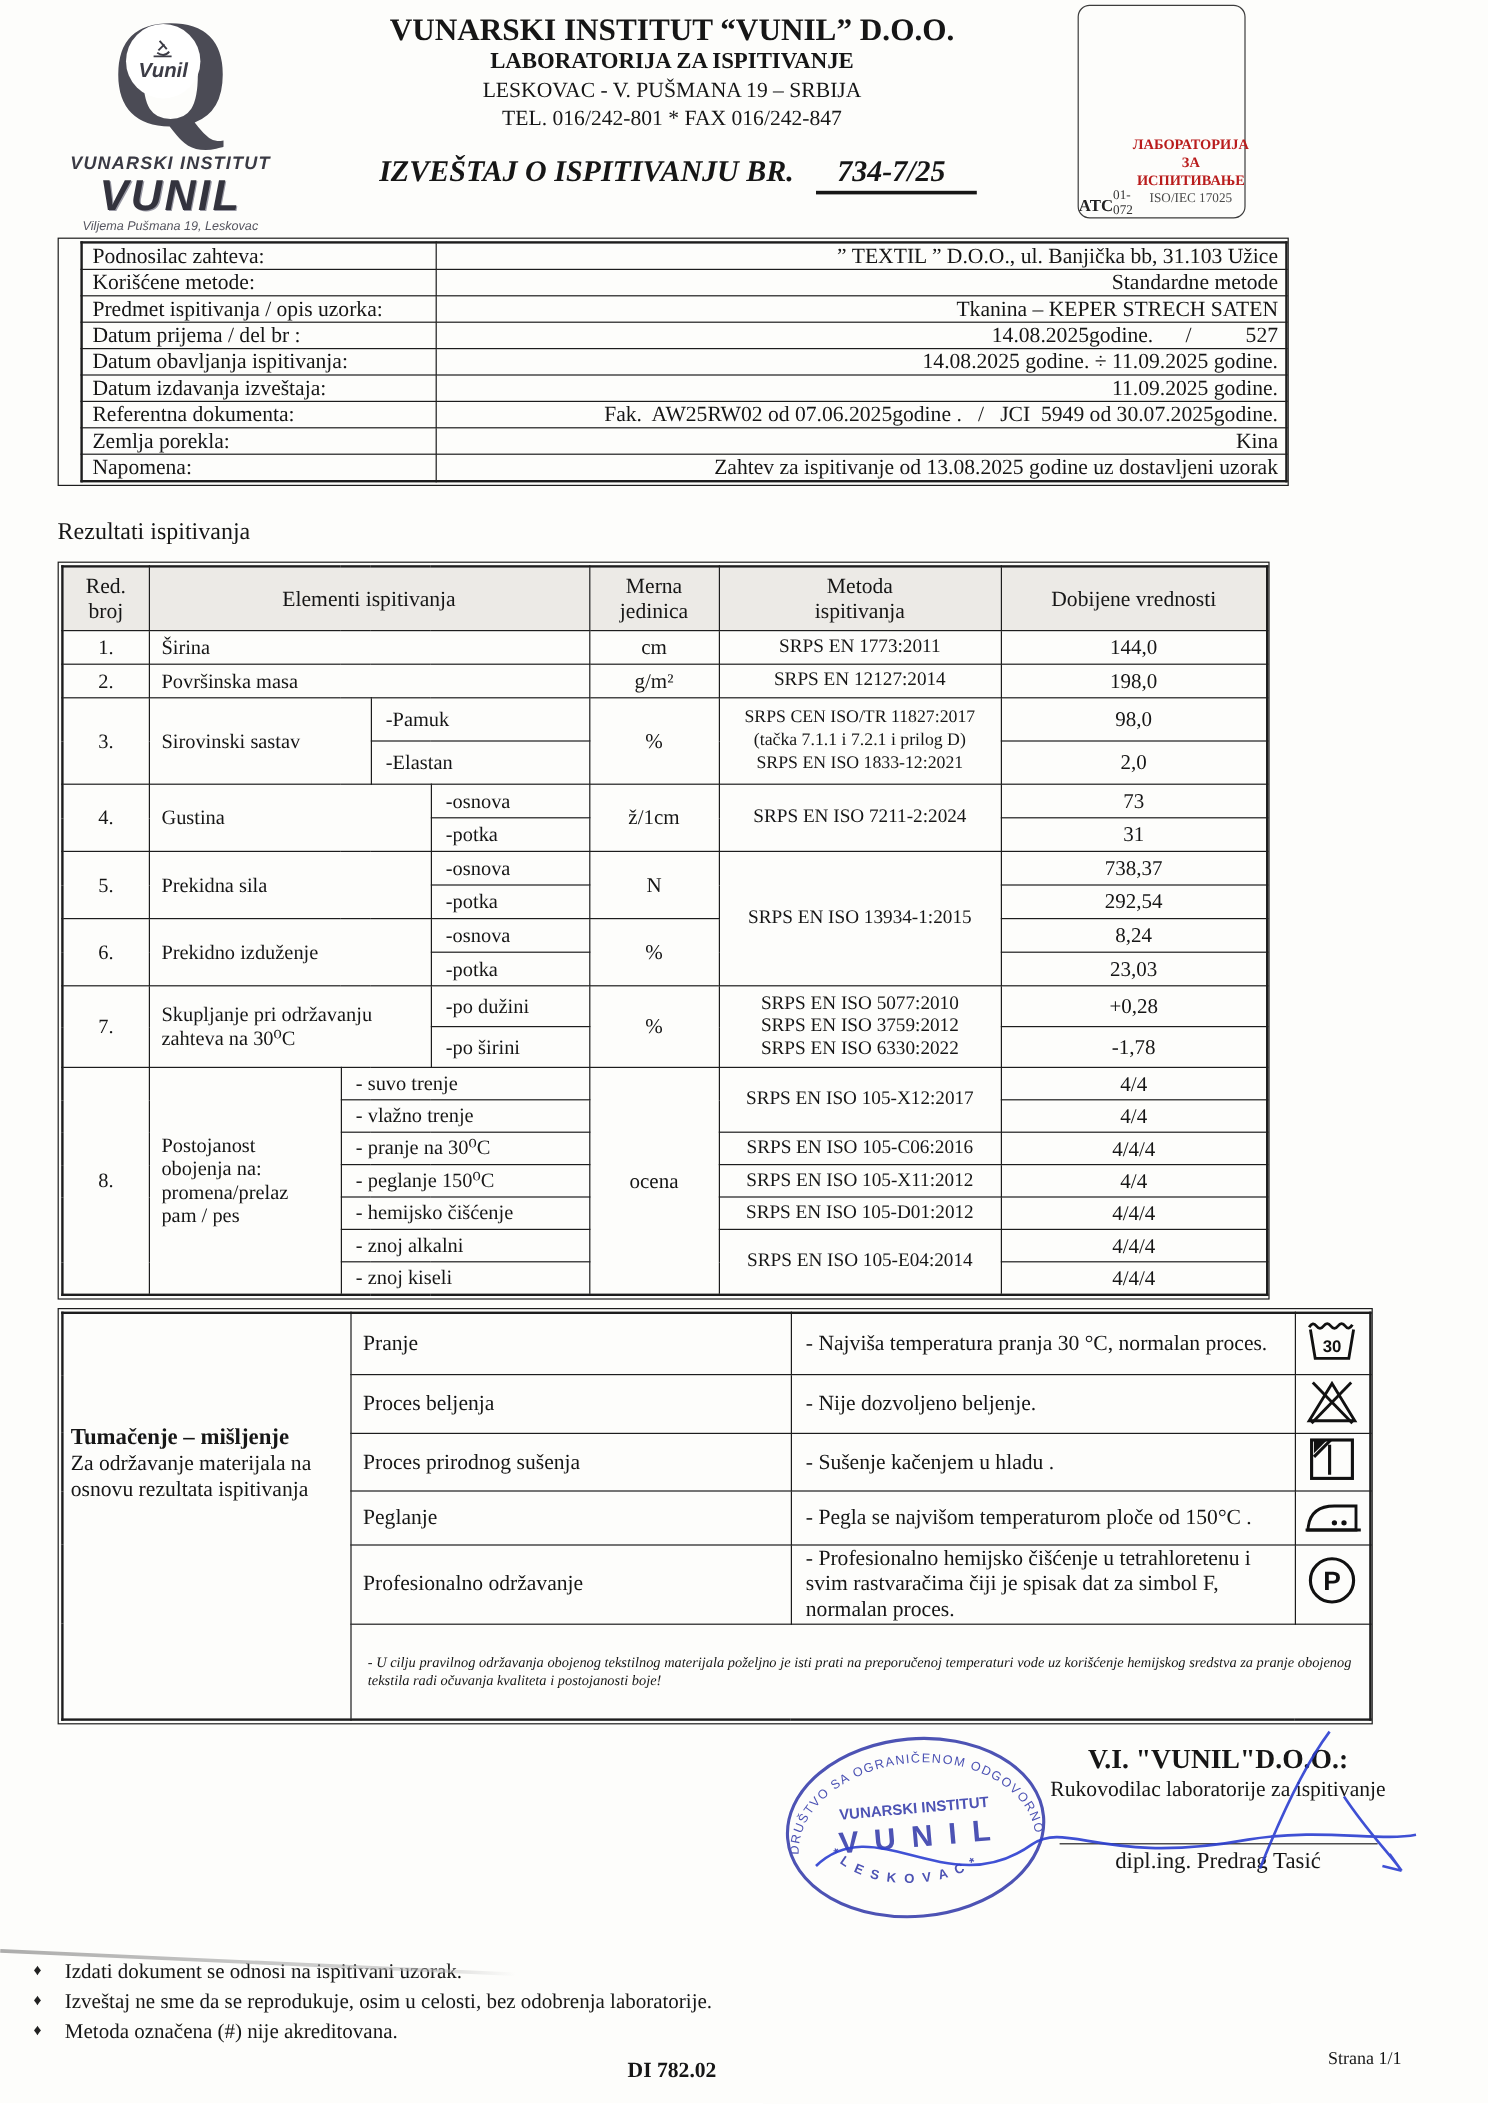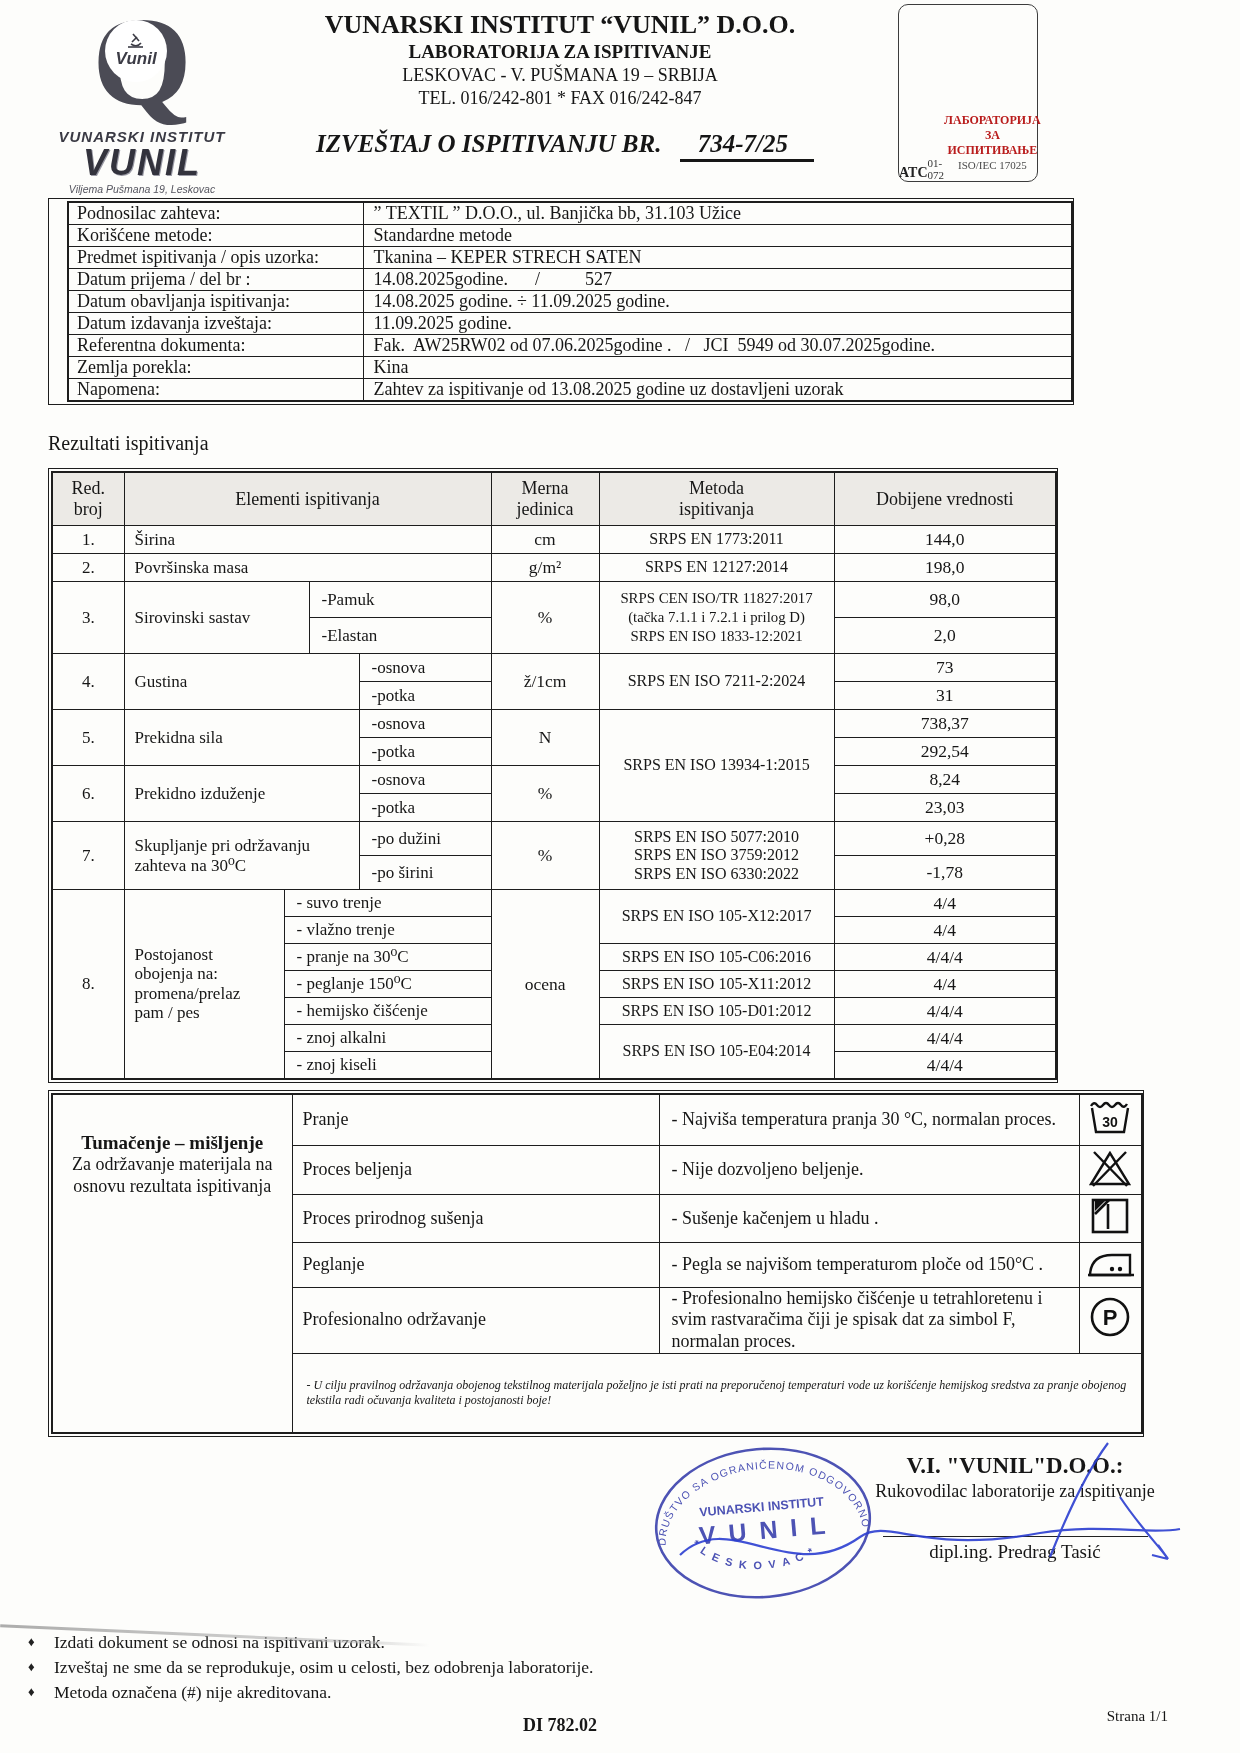--- a/index.html
+++ b/index.html
@@ -38,40 +38,40 @@
   .badge-bottom{margin-bottom:10px;text-align:center;}
   
   .tbl-wrap{border:1.5px solid #1d1d1d;padding:2px;background:#fdfdfb;}
   table{border-collapse:collapse;table-layout:fixed;}
   td{border:1px solid #1d1d1d;padding:0 6px;overflow:hidden;}
   
   .info-wrap{margin:6px 0 0 48px;width:1004px;padding-left:18px;}
   .info-tbl{width:1004px;border:2px solid #1d1d1d;font-size:18px;}
   .info-tbl td{height:21px;line-height:1.08;white-space:pre-wrap;}
   .info-tbl td.lbl{padding-left:8px;}
-  .info-tbl td.val{padding-left:10px;}
+  .info-tbl td.val{padding-left:10px;text-align:right;}
   
   .res-title{margin:27px 0 13px 48px;font-size:20px;}
   .res-wrap{margin-left:48px;width:1004px;}
   .res-tbl{width:1004px;border:2px solid #1d1d1d;font-size:17px;}
   .res-tbl td{line-height:1.15;}
   .res-tbl .hd{background:#eceae6;text-align:center;font-size:18px;height:52px;}
   .res-tbl .num{text-align:center;}
   .res-tbl .el{padding-left:10px;}
   .res-tbl .sub{padding-left:12px;}
   .res-tbl .unit{text-align:center;font-size:17.5px;}
   .res-tbl .met{text-align:center;font-size:16px;}
   .res-tbl .met.small{font-size:14.8px;line-height:1.3;}
   .res-tbl .val{text-align:center;font-size:17.5px;}
   .h28{height:28px;} .h36{height:36px;} .h34{height:34px;} .h27{height:27px;}
   
   .care-wrap{margin:7px 0 0 48px;width:1090px;}
   .care-tbl{width:1090px;border:2px solid #1d1d1d;font-size:18px;}
   .care-tbl td{line-height:1.2;}
-  .care-left{text-align:center;vertical-align:top;padding-top:37px;}
+  .care-left{vertical-align:top;padding-top:92px;}
   .care-left .t1{font-weight:bold;font-size:19px;}
   .care-left .t2{font-size:18px;}
   .care-label{padding-left:10px;}
   .care-desc{padding-left:12px;}
   .care-icon-cell{text-align:center;}
   .care-note{font-style:italic;font-size:12px;padding:6px 14px;line-height:1.45;}
   .rh52{height:52px;} .rh46{height:46px;} .rh44{height:44px;} .rh62{height:62px;} .rh80{height:80px;}
   
   .sigarea{position:relative;height:188px;}
   .stamp{position:absolute;left:648px;top:2px;transform:rotate(-5deg);opacity:.9;}

